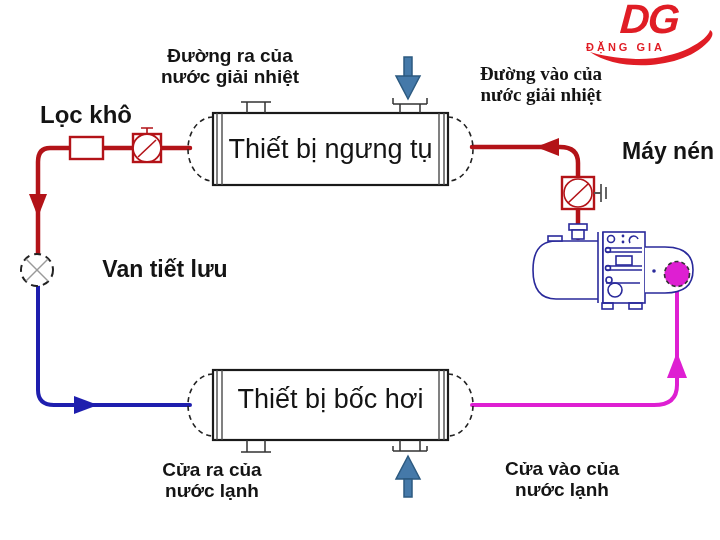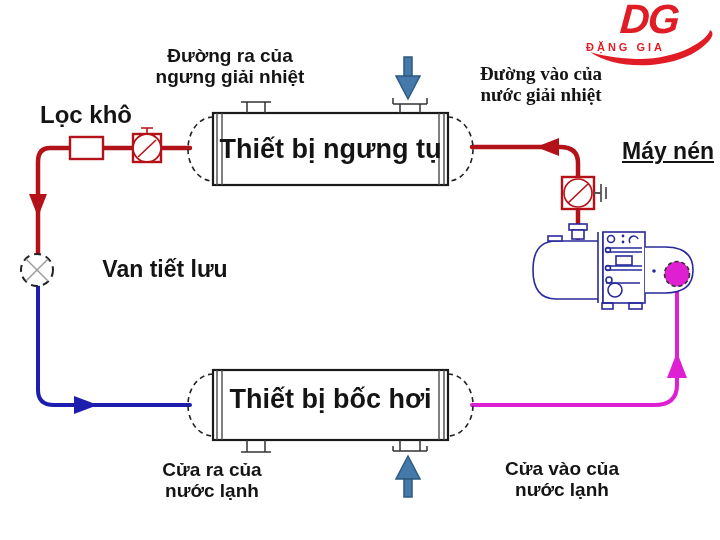--- a/index.html
+++ b/index.html
@@ -20,21 +20,21 @@
   }
   svg{position:absolute;inset:0;}
   .lbl{
     position:absolute;font-weight:bold;color:var(--text);text-align:center;
     white-space:pre-line;line-height:1.12;
   }
   .lbl-sm{font-size:19px;}
   .lbl-lg{font-size:23px;}
   .tank-label{
     position:absolute;display:flex;align-items:center;justify-content:center;
-    font-weight:bold;font-size:27px;color:var(--text);border-radius:19px;
+    font-weight:normal;font-size:27px;color:var(--text);border-radius:19px;
   }
   .pipe{fill:none;stroke-linecap:round;stroke-linejoin:round;}
   .pipe-hot{stroke:var(--hot-line);stroke-width:4.5;}
   .pipe-cold{stroke:var(--cold-line);stroke-width:4;}
   .pipe-mag{stroke:var(--discharge-line);stroke-width:4;}
   .fill-hot{fill:var(--hot-line);}
   .fill-cold{fill:var(--cold-line);}
   .fill-mag{fill:var(--discharge-line);}
   .vessel{fill:#fff;stroke:var(--vessel-stroke);stroke-width:2.2;}
   .flange{stroke:#4a4a4a;stroke-width:1.4;}
@@ -181,36 +181,36 @@
       <circle cx="677" cy="274" r="12.5" fill="var(--discharge-line)" stroke="#333" stroke-width="1.6" stroke-dasharray="4 3"></circle>
     </g>
 
     <g transform="translate(586,4)">
       <path fill="var(--logo-red)" d="M 4 48 C 32 68 96 66 122 38 C 127 33 128 28 124 26 C 122 36 92 56 50 55 C 30 54 12 51 4 48 Z"></path>
       <polygon fill="#fff" points="34,24 46,12 42,12 42,6 52,6 52,16 48,16 48,14 38,26"></polygon>
     </g>
   </svg>
 
   <div class="lbl lbl-sm" style="left:145px;top:45px;width:170px;">Đường ra của
-ngưng giải nhiệt</div>
+nước giải nhiệt</div>
 
   <div class="lbl lbl-sm" style="left:456px;top:63px;width:170px;font-family:Liberation Serif, serif;">Đường vào của
 nước giải nhiệt</div>
 
   <div class="lbl lbl-sm" style="left:127px;top:459px;width:170px;">Cửa ra của
 nước lạnh</div>
 
   <div class="lbl lbl-sm" style="left:477px;top:458px;width:170px;">Cửa vào của
 nước lạnh</div>
 
   <div class="lbl lbl-lg" style="left:100px;top:257px;width:130px;">Van tiết lưu</div>
 
   <div class="lbl" style="left:36px;top:102px;width:100px;font-size:24px;">Lọc khô</div>
 
-  <div class="lbl lbl-lg" style="left:618px;top:139px;width:100px;text-decoration:underline;">Máy nén</div>
+  <div class="lbl lbl-lg" style="left:618px;top:139px;width:100px;">Máy nén</div>
 
   <div class="tank-label" style="left:213px;top:113px;width:235px;height:72px;">Thiết bị ngưng tụ</div>
 
   <div class="tank-label" style="left:213px;top:370px;width:235px;height:59px;">Thiết bị bốc hơi</div>
 
   <div class="logo">
     <div class="initials">DG</div>
     <div class="brand">ĐẶNG GIA</div>
   </div>
 

